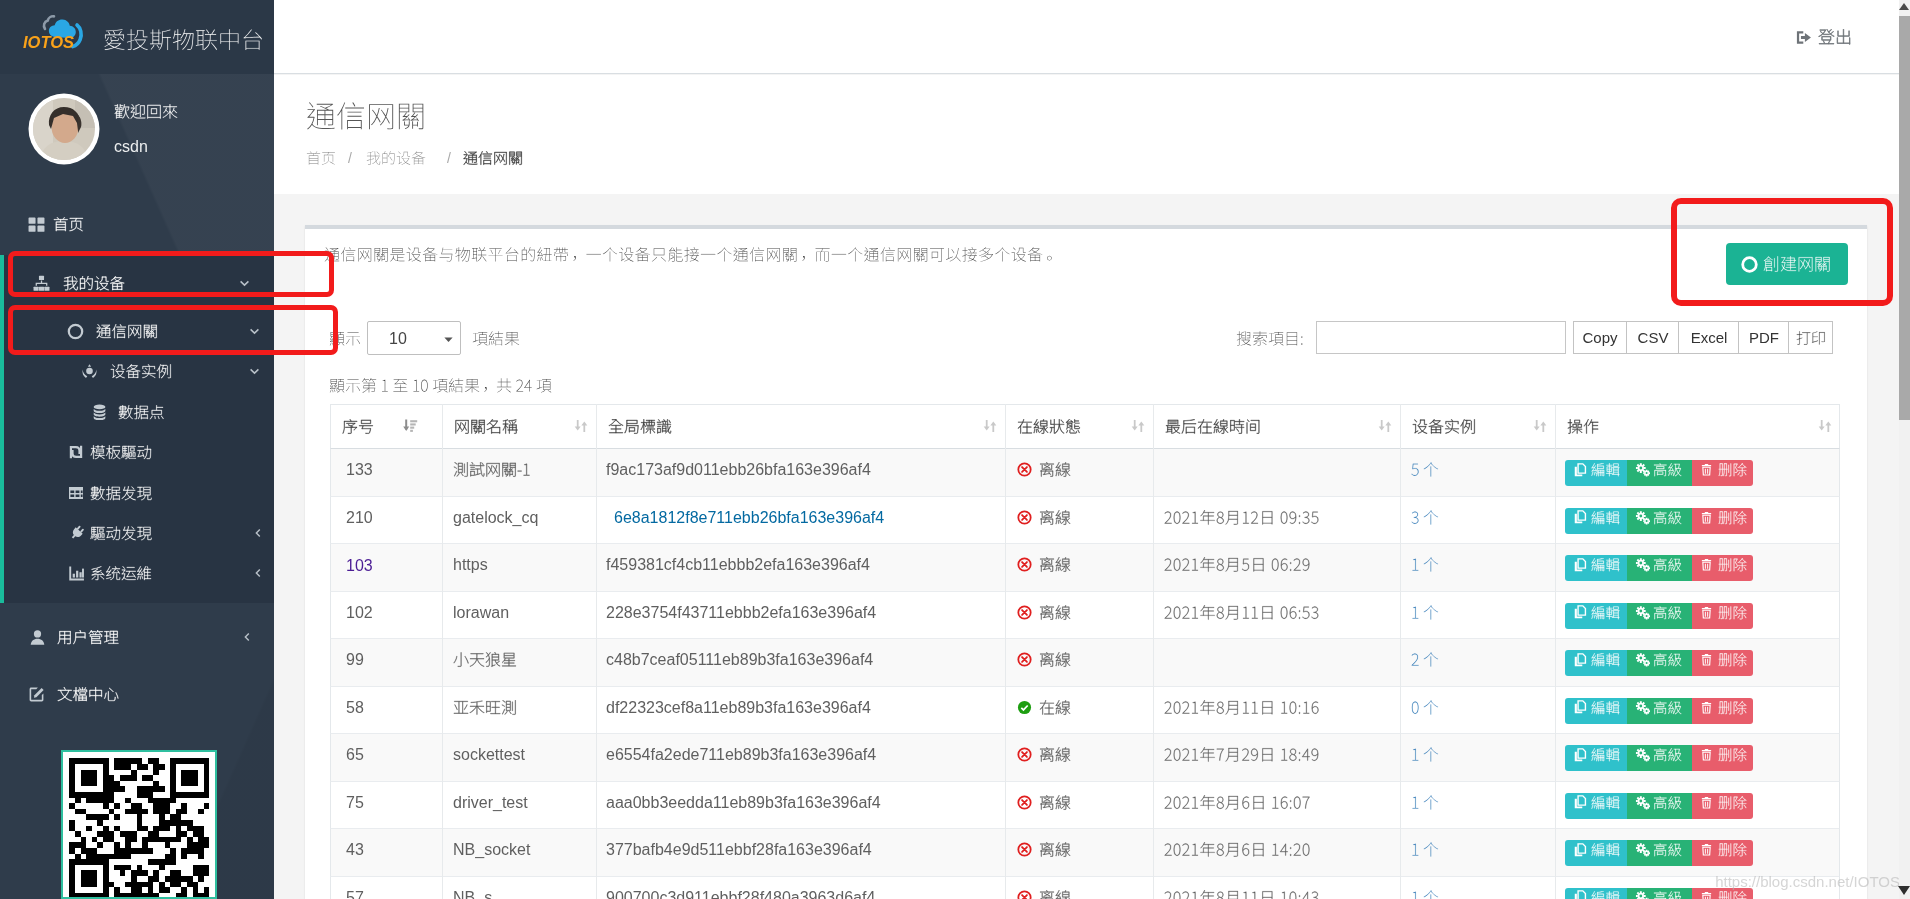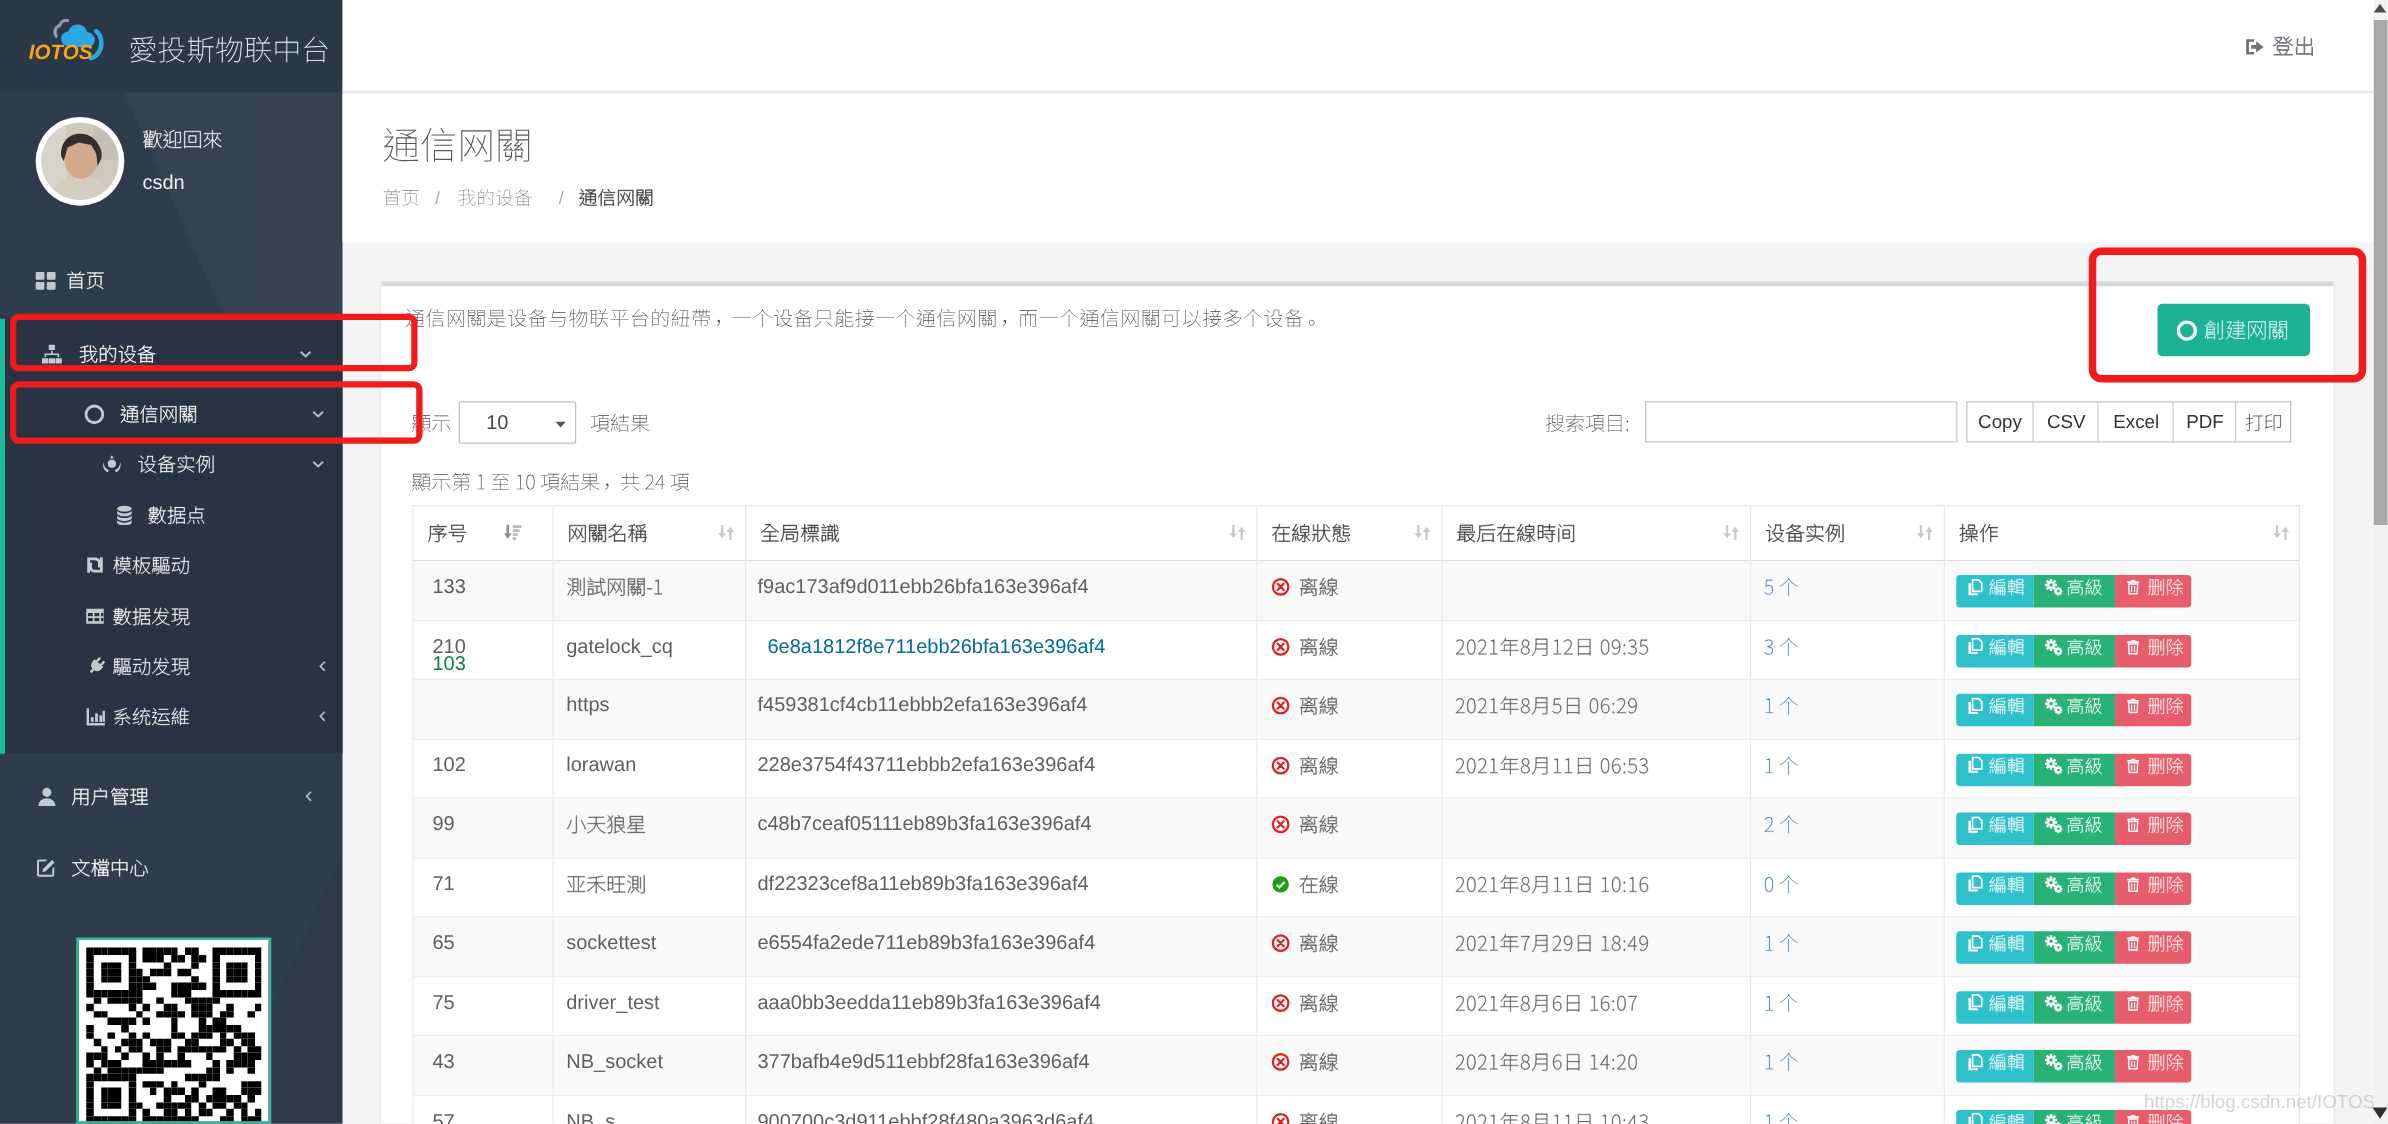--- a/index.html
+++ b/index.html
@@ -1077,21 +1077,21 @@
       <path d="M6 7.2h1.2v5.9H6zm2.8 0H10v5.9H8.8z"></path>
     </svg>
   </div>
 <div style="position:absolute;left:1718.0px;top:510.6px">
     <svg style="display:block;" width="29.0" height="14.5" viewBox="0 -840 2000 1000" fill="#ffffff" stroke="#ffffff" stroke-width="20">
       <use href="#g109" x="0"></use>
       <use href="#g110" x="1000"></use>
     </svg>
   </div>
 <div style="position:absolute;left:330px;top:544.3px;width:1510px;height:47.5px;background:#f9f9f9;border-bottom:1px solid #e9ecef;border-left:1px solid #e4e8eb;border-right:1px solid #e4e8eb"></div>
-<div style="position:absolute;left:346.0px;top:522px;font:normal 16px/19px 'Liberation Sans',sans-serif;color:#15803d;letter-spacing:0.0px;white-space:nowrap">103</div>
+<div style="position:absolute;left:346.0px;top:556px;font:normal 16px/19px 'Liberation Sans',sans-serif;color:#4c1d95;letter-spacing:0.0px;white-space:nowrap">103</div>
 <div style="position:absolute;left:453.0px;top:555.2px;font:normal 16px/19px 'Liberation Sans',sans-serif;color:#5f5f5f;letter-spacing:0.0px;white-space:nowrap">https</div>
 <div style="position:absolute;left:606.0px;top:555.2px;font:normal 16px/19px 'Liberation Sans',sans-serif;color:#5f5f5f;letter-spacing:0.0px;white-space:nowrap">f459381cf4cb11ebbb2efa163e396af4</div>
 <div style="position:absolute;left:1017.0px;top:557.3px">
     <svg style="display:block;" width="15" height="15" viewBox="0 0 16 16" fill="#e01f1f">
       <circle cx="8" cy="8" r="6.6" fill="none" stroke="#e01f1f" stroke-width="1.9"></circle>
       <path d="M5.4 5.4l5.2 5.2M10.6 5.4l-5.2 5.2" stroke="#e01f1f" stroke-width="1.9" stroke-linecap="round"></path>
     </svg>
   </div>
 <div style="position:absolute;left:1039.0px;top:557.4px">
     <svg style="display:block;" width="32.0" height="16.0" viewBox="0 -840 2000 1000" fill="#5f5f5f" stroke="#5f5f5f" stroke-width="26">
@@ -1348,21 +1348,21 @@
       <path d="M6 7.2h1.2v5.9H6zm2.8 0H10v5.9H8.8z"></path>
     </svg>
   </div>
 <div style="position:absolute;left:1718.0px;top:653.1px">
     <svg style="display:block;" width="29.0" height="14.5" viewBox="0 -840 2000 1000" fill="#ffffff" stroke="#ffffff" stroke-width="20">
       <use href="#g109" x="0"></use>
       <use href="#g110" x="1000"></use>
     </svg>
   </div>
 <div style="position:absolute;left:330px;top:686.8px;width:1510px;height:47.5px;background:#ffffff;border-bottom:1px solid #e9ecef;border-left:1px solid #e4e8eb;border-right:1px solid #e4e8eb"></div>
-<div style="position:absolute;left:346.0px;top:697.7px;font:normal 16px/19px 'Liberation Sans',sans-serif;color:#5f5f5f;letter-spacing:0.0px;white-space:nowrap">71</div>
+<div style="position:absolute;left:346.0px;top:697.7px;font:normal 16px/19px 'Liberation Sans',sans-serif;color:#5f5f5f;letter-spacing:0.0px;white-space:nowrap">58</div>
 <div style="position:absolute;left:453.0px;top:699.9px">
     <svg style="display:block;" width="64.0" height="16.0" viewBox="0 -840 4000 1000" fill="#5f5f5f" stroke="#5f5f5f" stroke-width="26">
       <use href="#g122" x="0"></use>
       <use href="#g123" x="1000"></use>
       <use href="#g124" x="2000"></use>
       <use href="#g100" x="3000"></use>
     </svg>
   </div>
 <div style="position:absolute;left:606.0px;top:697.7px;font:normal 16px/19px 'Liberation Sans',sans-serif;color:#5f5f5f;letter-spacing:0.0px;white-space:nowrap">df22323cef8a11eb89b3fa163e396af4</div>
 <div style="position:absolute;left:1017.0px;top:699.8px">

